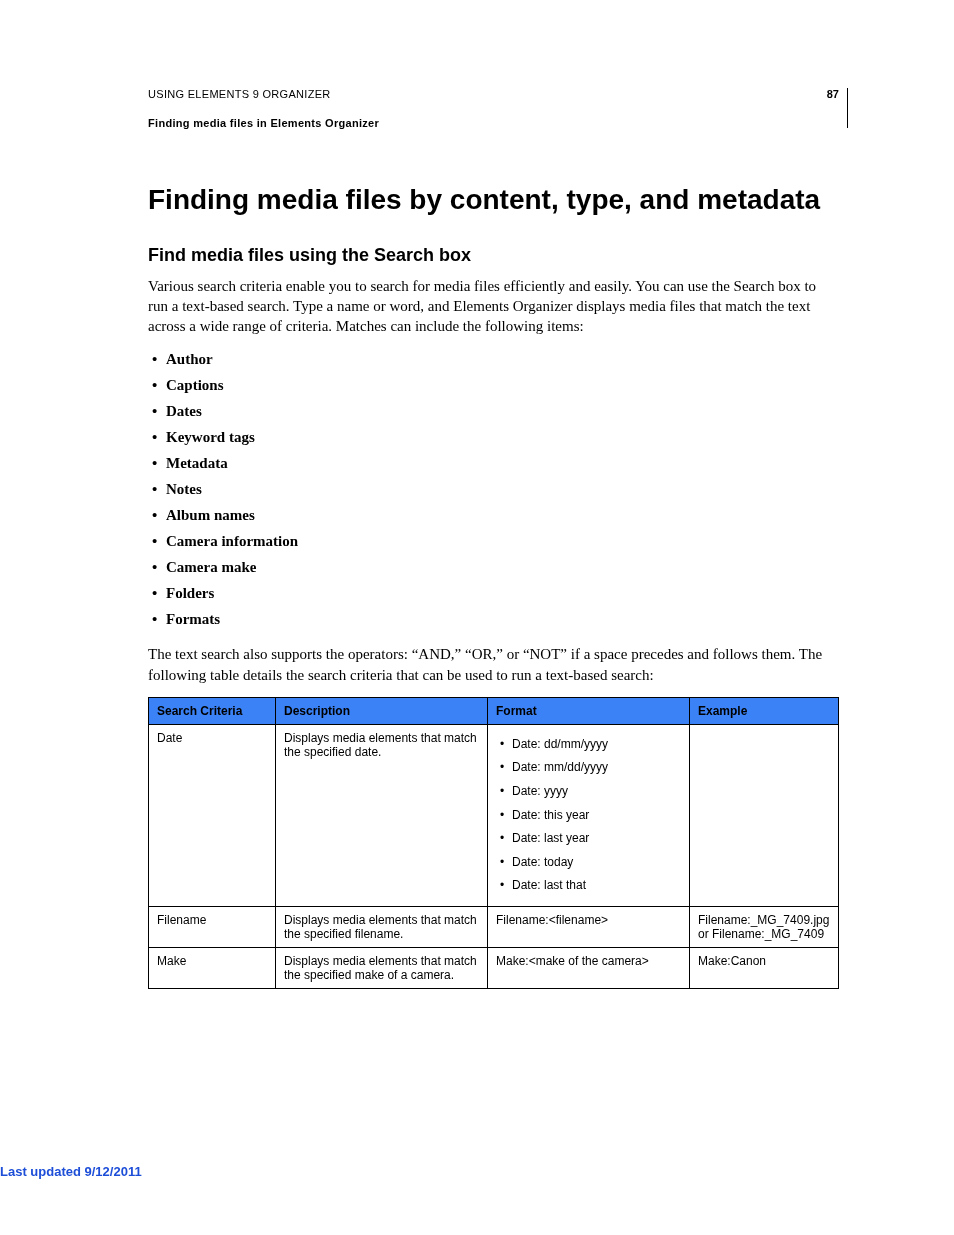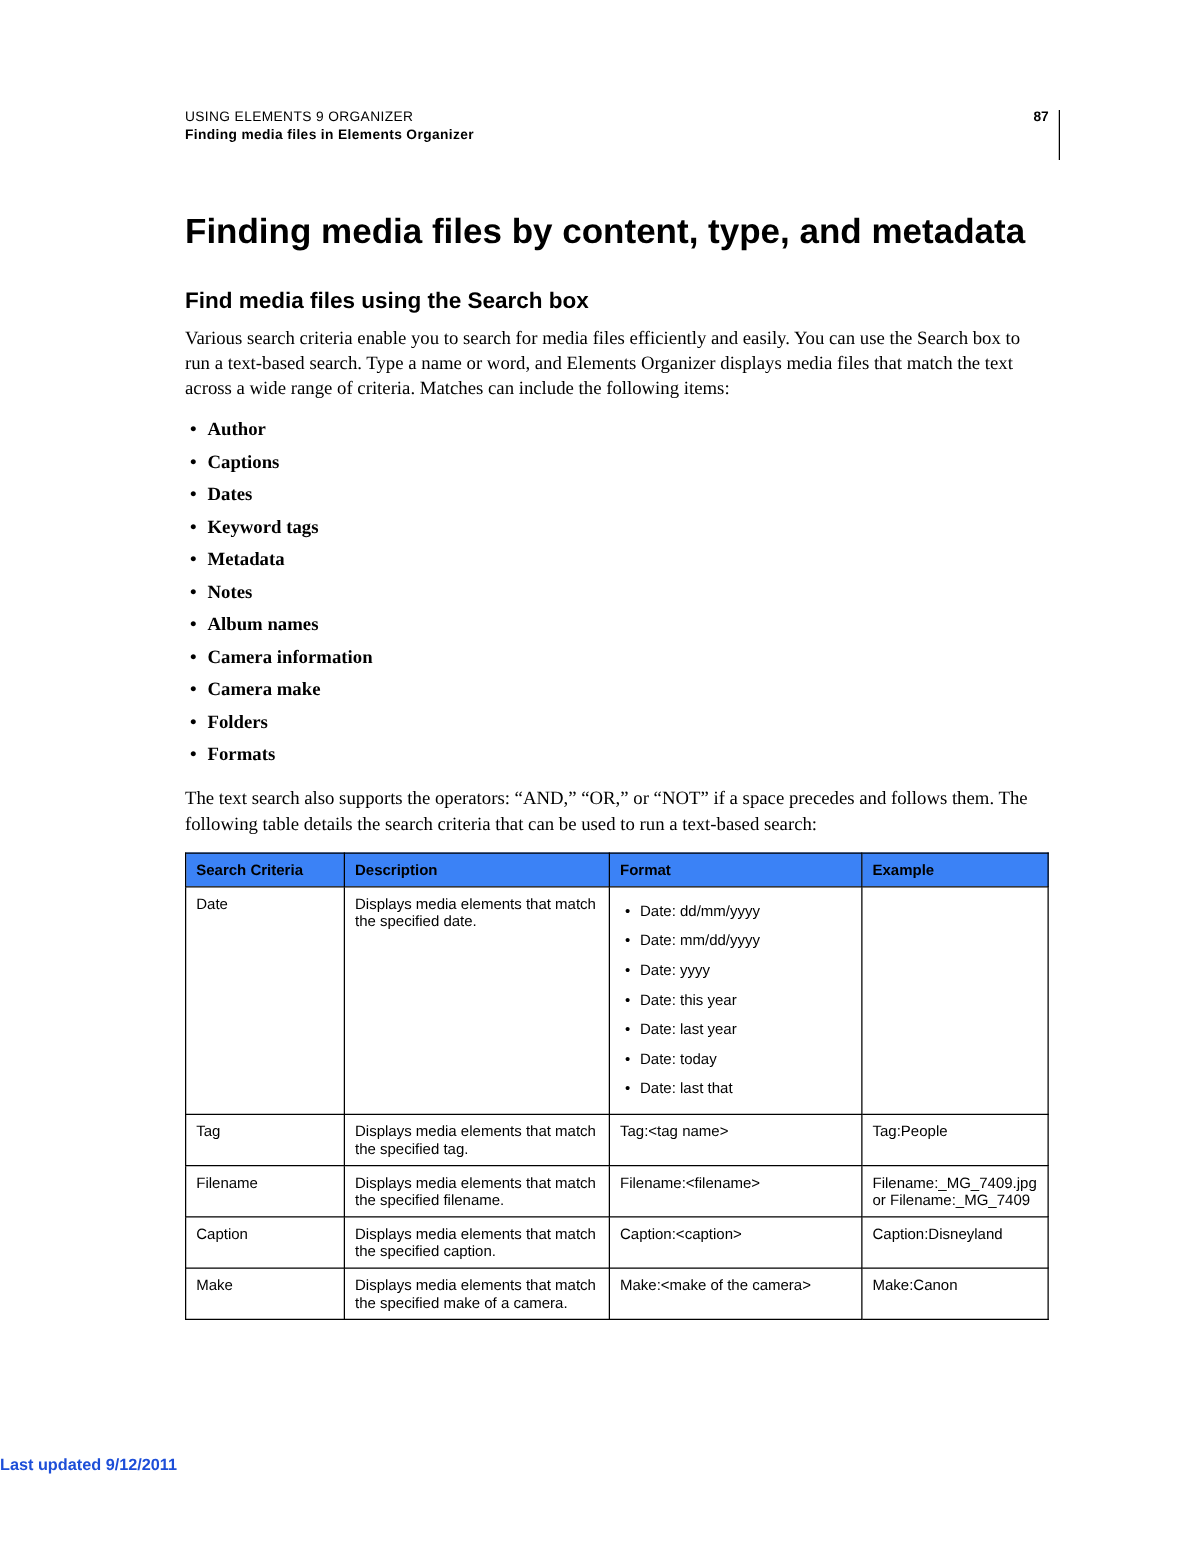--- a/index.html
+++ b/index.html
@@ -20,21 +20,21 @@
     font-family: "Myriad Pro", "Segoe UI", Arial, sans-serif;
     font-size: 11px;
     letter-spacing: 0.3px;
     color: #000;
   }
   .running-head .line1 {
     font-weight: 400;
   }
   .running-head .line2 {
     font-weight: 700;
-    margin-top: 2px;
+    margin-top: 17px;
   }
   .page-number {
     position: absolute;
     top: 88px;
     right: 115px;
     font-family: "Myriad Pro", "Segoe UI", Arial, sans-serif;
     font-size: 11px;
     font-weight: 700;
   }
   .page-rule {
@@ -189,36 +189,24 @@
               <li>Date: yyyy</li>
               <li>Date: this year</li>
               <li>Date: last year</li>
               <li>Date: today</li>
               <li>Date: last that</li>
             </ul>
           </td>
           <td class="col-example"></td>
         </tr>
         <tr>
-          <td class="col-criteria">Tag</td>
-          <td class="col-desc">Displays media elements that match the specified tag.</td>
-          <td class="col-format">Tag:&lt;tag name&gt;</td>
-          <td class="col-example">Tag:People</td>
-        </tr>
-        <tr>
           <td class="col-criteria">Filename</td>
           <td class="col-desc">Displays media elements that match the specified filename.</td>
           <td class="col-format">Filename:&lt;filename&gt;</td>
           <td class="col-example">Filename:_MG_7409.jpg or Filename:_MG_7409</td>
-        </tr>
-        <tr>
-          <td class="col-criteria">Caption</td>
-          <td class="col-desc">Displays media elements that match the specified caption.</td>
-          <td class="col-format">Caption:&lt;caption&gt;</td>
-          <td class="col-example">Caption:Disneyland</td>
         </tr>
         <tr>
           <td class="col-criteria">Make</td>
           <td class="col-desc">Displays media elements that match the specified make of a camera.</td>
           <td class="col-format">Make:&lt;make of the camera&gt;</td>
           <td class="col-example">Make:Canon</td>
         </tr>
       </tbody>
   </table>
 

